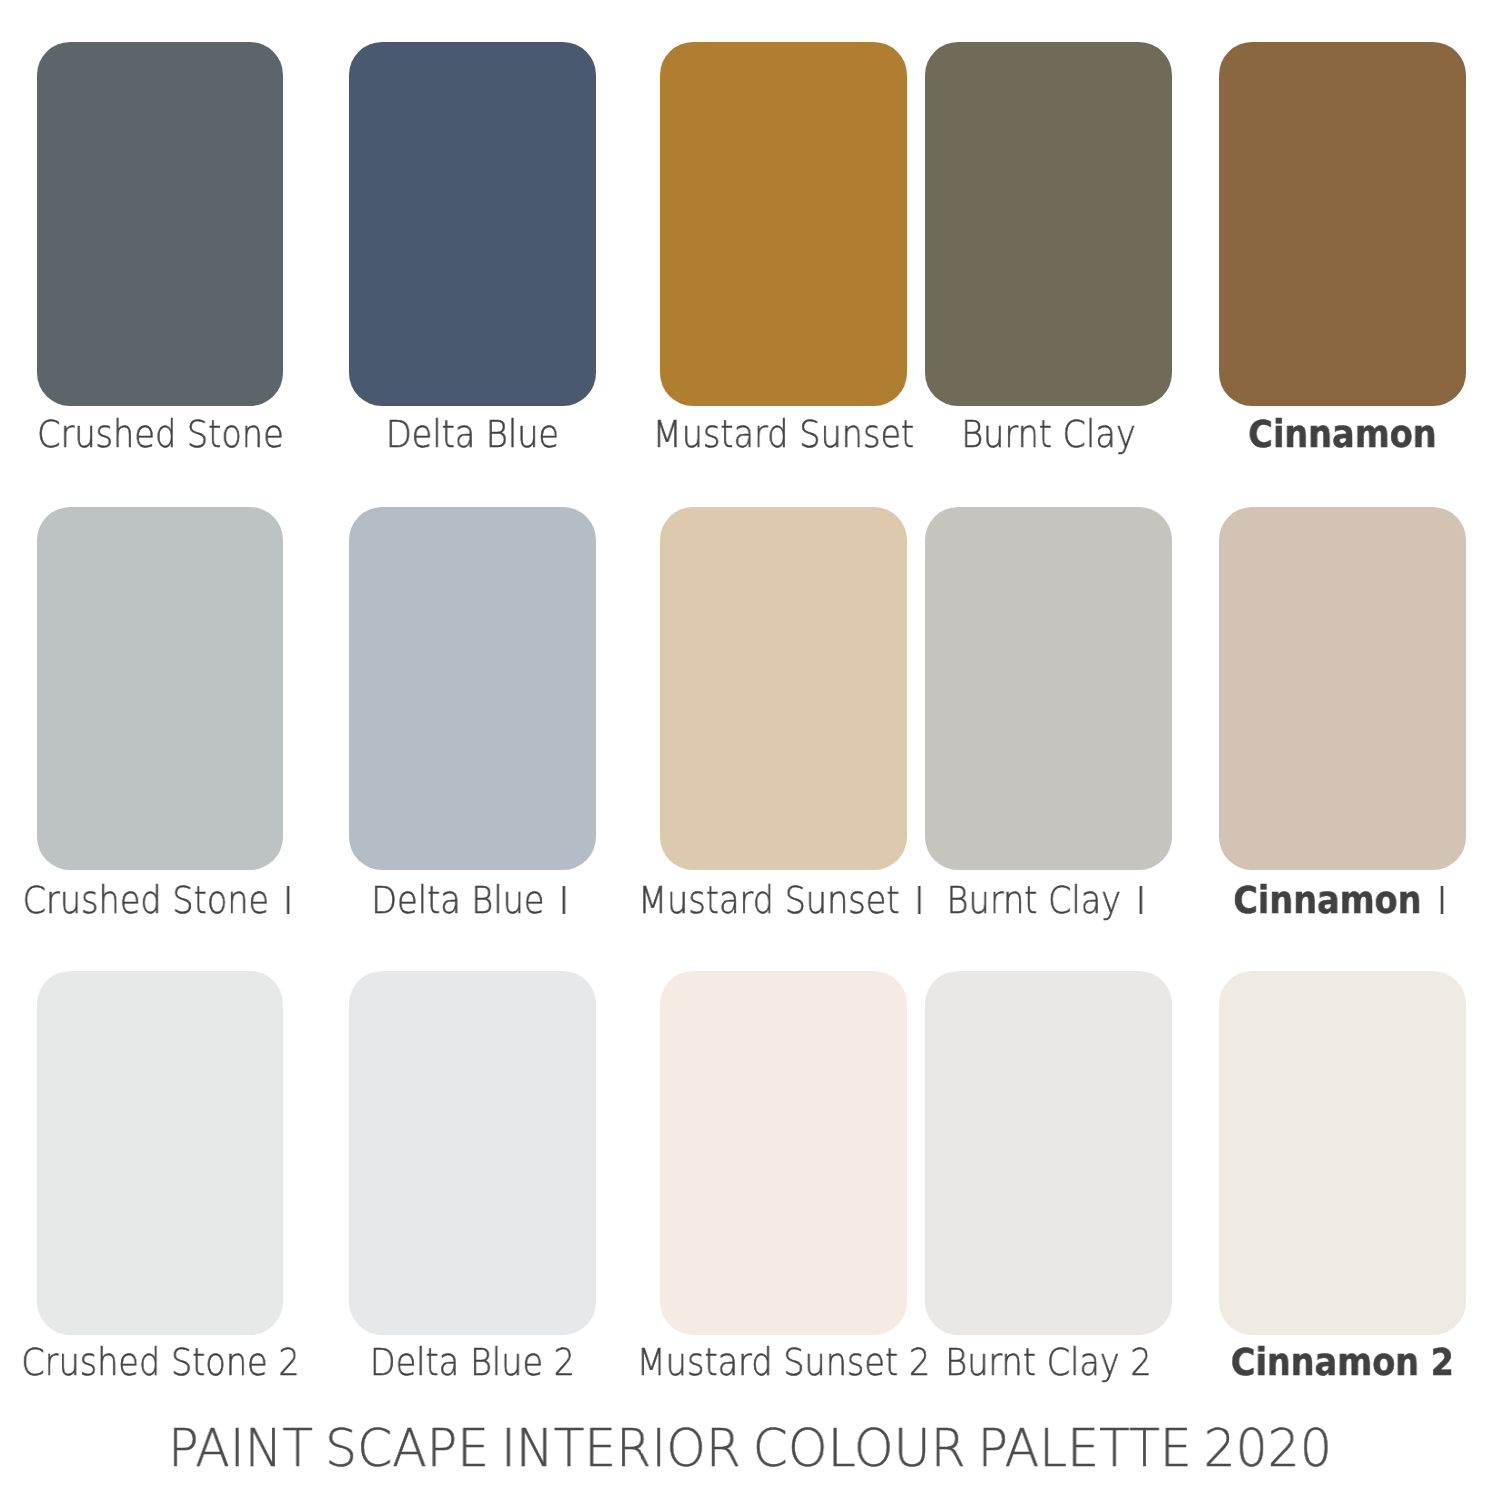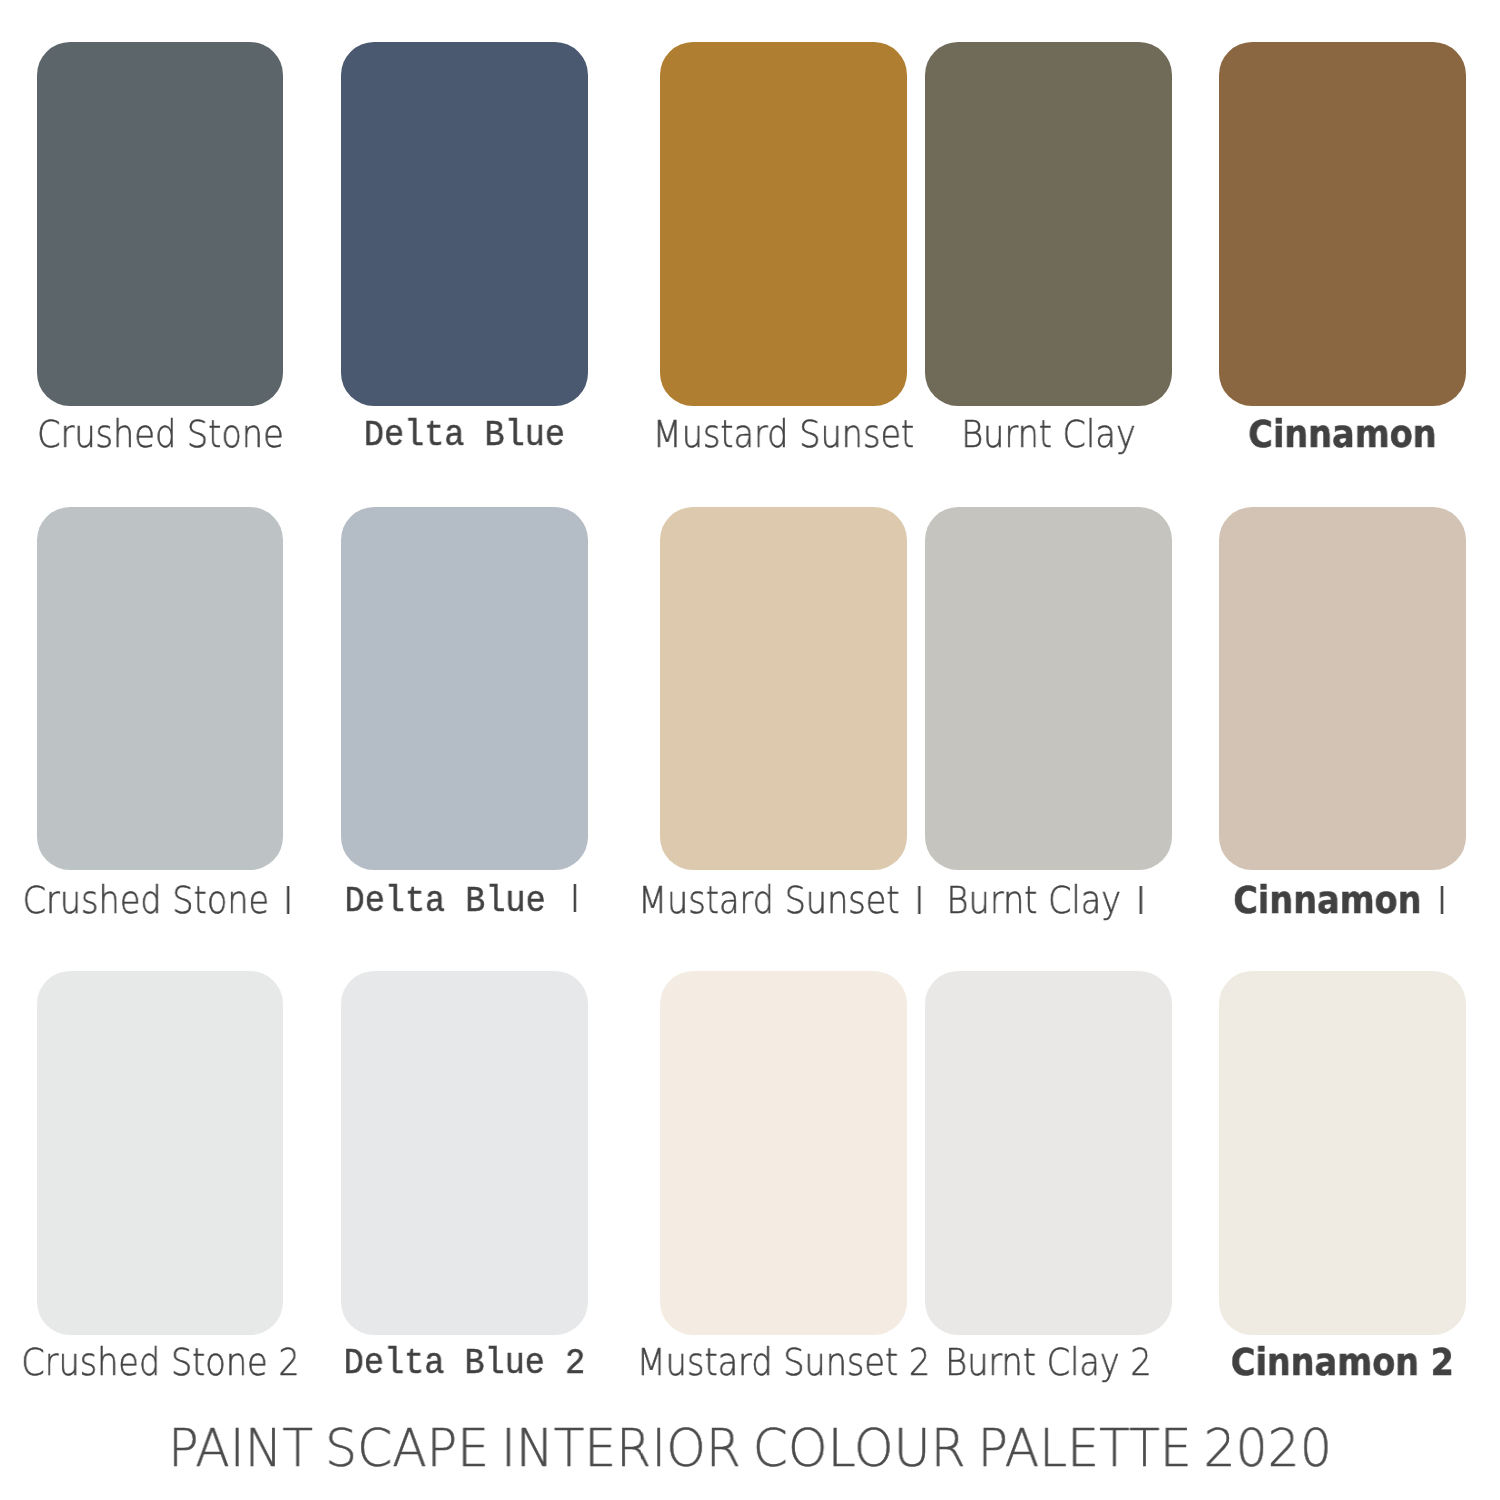--- a/index.html
+++ b/index.html
@@ -22,21 +22,21 @@
     background: #ffffff;
   }
 
   
   .swatch-cell {
     position: absolute;
     width: 246.9px;
     height: 423.6px;
   }
   .swatch-cell:nth-child(5n+1) { left: 36.5px; }
-  .swatch-cell:nth-child(5n+2) { left: 341px; font-family: Liberation Mono, monospace; }
+  .swatch-cell:nth-child(5n+2) { left: 349px; }
   .swatch-cell:nth-child(5n+3) { left: 660px; }
   .swatch-cell:nth-child(5n+4) { left: 925.1px; padding-left: 25px; }
   .swatch-cell:nth-child(5n+5) { left: 1219.0px; font-weight: bold; }
   .swatch-cell:nth-child(-n+5)                 { top: 42.3px; }
   .swatch-cell:nth-child(n+6):nth-child(-n+10) { top: 506.8px; }
   .swatch-cell:nth-child(n+11)                 { top: 971.3px; }
 
   
   .swatch-chip {
     position: absolute;

